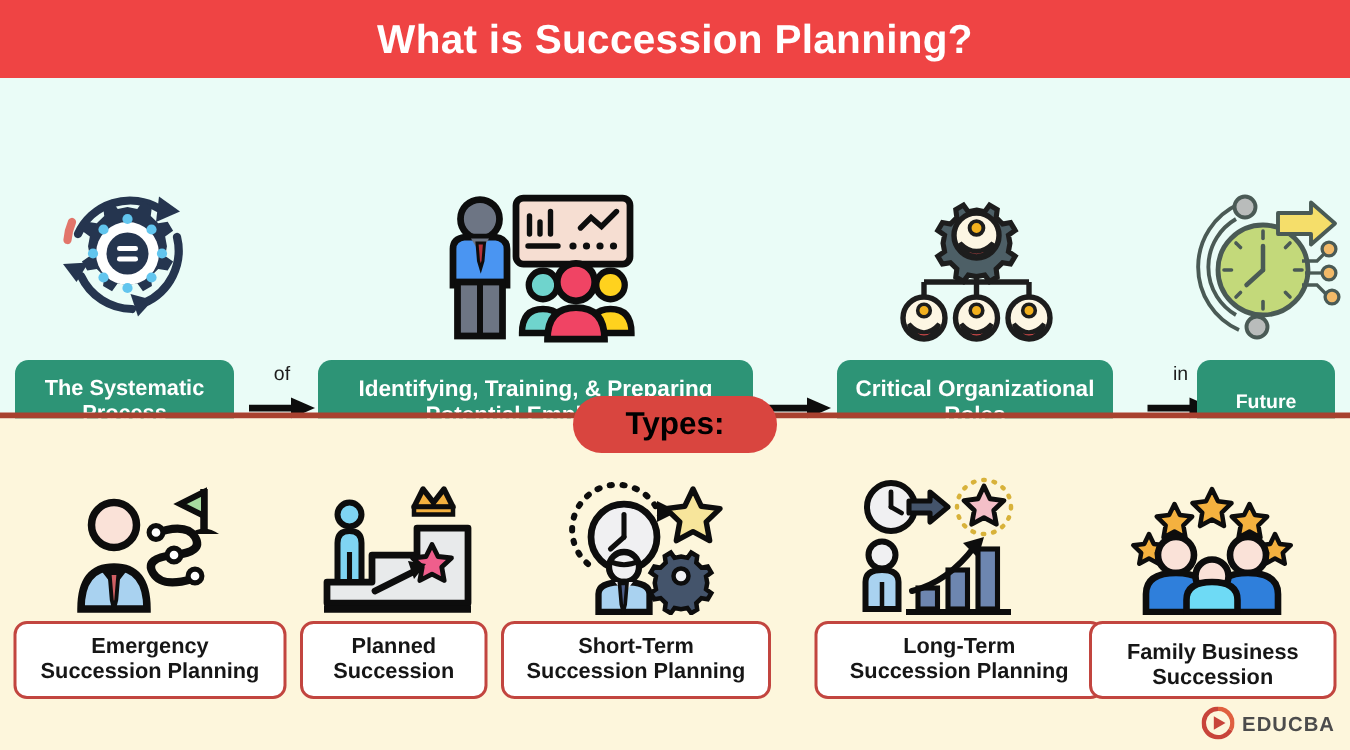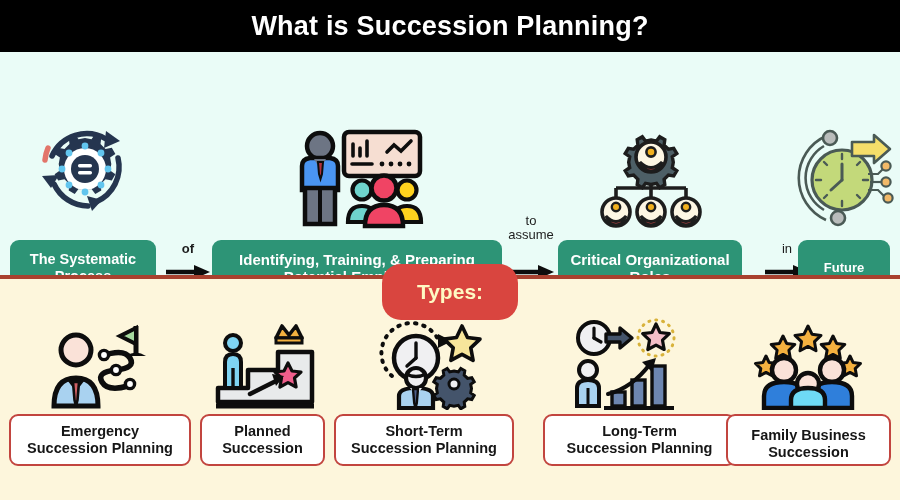--- a/index.html
+++ b/index.html
@@ -6,21 +6,21 @@
   body{
     width:900px;height:500px;overflow:hidden;
     font-family:"Liberation Sans",sans-serif;
     background:#ffffff;
   }
   .page{position:relative;width:900px;height:500px;}
 
   
   .header{
     position:absolute;left:0;top:0;width:900px;height:52px;
-    background:#000000;display:flex;align-items:center;justify-content:center;
+    background:#ef4444;display:flex;align-items:center;justify-content:center;
   }
   .header-title{
     color:#ffffff;font-size:27px;font-weight:bold;letter-spacing:.2px;
     font-family:"Liberation Sans",sans-serif;
   }
 
   
   .top-section{
     position:absolute;left:0;top:52px;width:900px;height:223px;
     background:#eafcf7;
@@ -54,24 +54,24 @@
 
   .conn{position:absolute;}
   .conn-label{
     position:absolute;font-size:13px;color:#1d1d1d;text-align:center;
     line-height:1.05;width:70px;
   }
   .arrow-svg{position:absolute;}
 
   
   .types-badge{
-    position:absolute;left:382px;top:264px;width:136px;height:56px;
+    position:absolute;left:382px;top:264px;width:136px;height:38px;
     background:#d9453f;border-radius:19px;
     display:flex;align-items:center;justify-content:center;
-    color:#fef9c3;font-size:21px;font-weight:bold;z-index:5;
+    color:#000000;font-size:21px;font-weight:bold;z-index:5;
   }
 
   
   .cards{position:absolute;left:0;top:414px;width:732px;height:58px;}
   .card{
     position:absolute;top:0;height:52px;background:#ffffff;
     border:2px solid #c2453f;border-radius:9px;
     display:flex;align-items:center;justify-content:center;
     text-align:center;font-size:14.5px;font-weight:bold;color:#161616;
     line-height:1.16;box-sizing:border-box;padding:3px 5px;
@@ -239,34 +239,30 @@
           <path d="M62 14 h22 v-7 l16 14 -16 14 v-7 h-22z" fill="#f5de6a" stroke="#4a5a55" stroke-width="2.6" stroke-linejoin="round"></path>
         </svg>
       </div>
     </div>
 
     <div class="flow">
 
       <div class="gbox b1">The Systematic Process</div>
 
       <div class="conn" style="left:166px;top:0;width:44px;height:56px;">
-        <div class="conn-label" style="left:-13px;top:2px;font-weight:bold;">of</div>
+        <div class="conn-label" style="left:-13px;top:2px;">of</div>
         <svg class="arrow-svg" style="left:-2px;top:22px;" width="48" height="20" viewBox="0 0 48 20">
           <line x1="2" y1="10" x2="32" y2="10" stroke="#0d0d0d" stroke-width="4.5"></line>
           <polygon points="30,3 46,10 30,17" fill="#0d0d0d"></polygon>
         </svg>
       </div>
 
       <div class="gbox b2">Identifying, Training, &amp; Preparing Potential Employees</div>
 
       <div class="conn" style="left:506px;top:0;width:52px;height:56px;">
-        <div class="conn-label" style="left:-10px;top:-26px;">
-          <span>to</span><br>
-          <span>assume</span>
-        </div>
         <svg class="arrow-svg" style="left:2px;top:22px;" width="48" height="20" viewBox="0 0 48 20">
           <line x1="2" y1="10" x2="32" y2="10" stroke="#0d0d0d" stroke-width="4.5"></line>
           <polygon points="30,3 46,10 30,17" fill="#0d0d0d"></polygon>
         </svg>
       </div>
 
       <div class="gbox b3">
         <span>Critical Organizational Roles</span>
       </div>
 
@@ -416,14 +412,22 @@
       </span>
     </div>
     <div class="card c5">
       <span>
         <span>Family Business</span><br>
         <span>Succession</span>
       </span>
     </div>
   </div>
 
+  <div class="logo">
+    <svg width="22" height="22" viewBox="0 0 22 22">
+      <path d="M11 1.5 a9.5 9.5 0 1 0 8.4 14" fill="none" stroke="#c8443a" stroke-width="3"></path>
+      <path d="M19.4 15.5 a9.5 9.5 0 0 0 -8.4 -14" fill="none" stroke="#e0603f" stroke-width="3"></path>
+      <polygon points="8.2,6.5 16,11 8.2,15.5" fill="#c8443a"></polygon>
+    </svg>
+    <span class="logo-text">EDUCBA</span>
+  </div>
 
 </div>
 
 </body></html>

